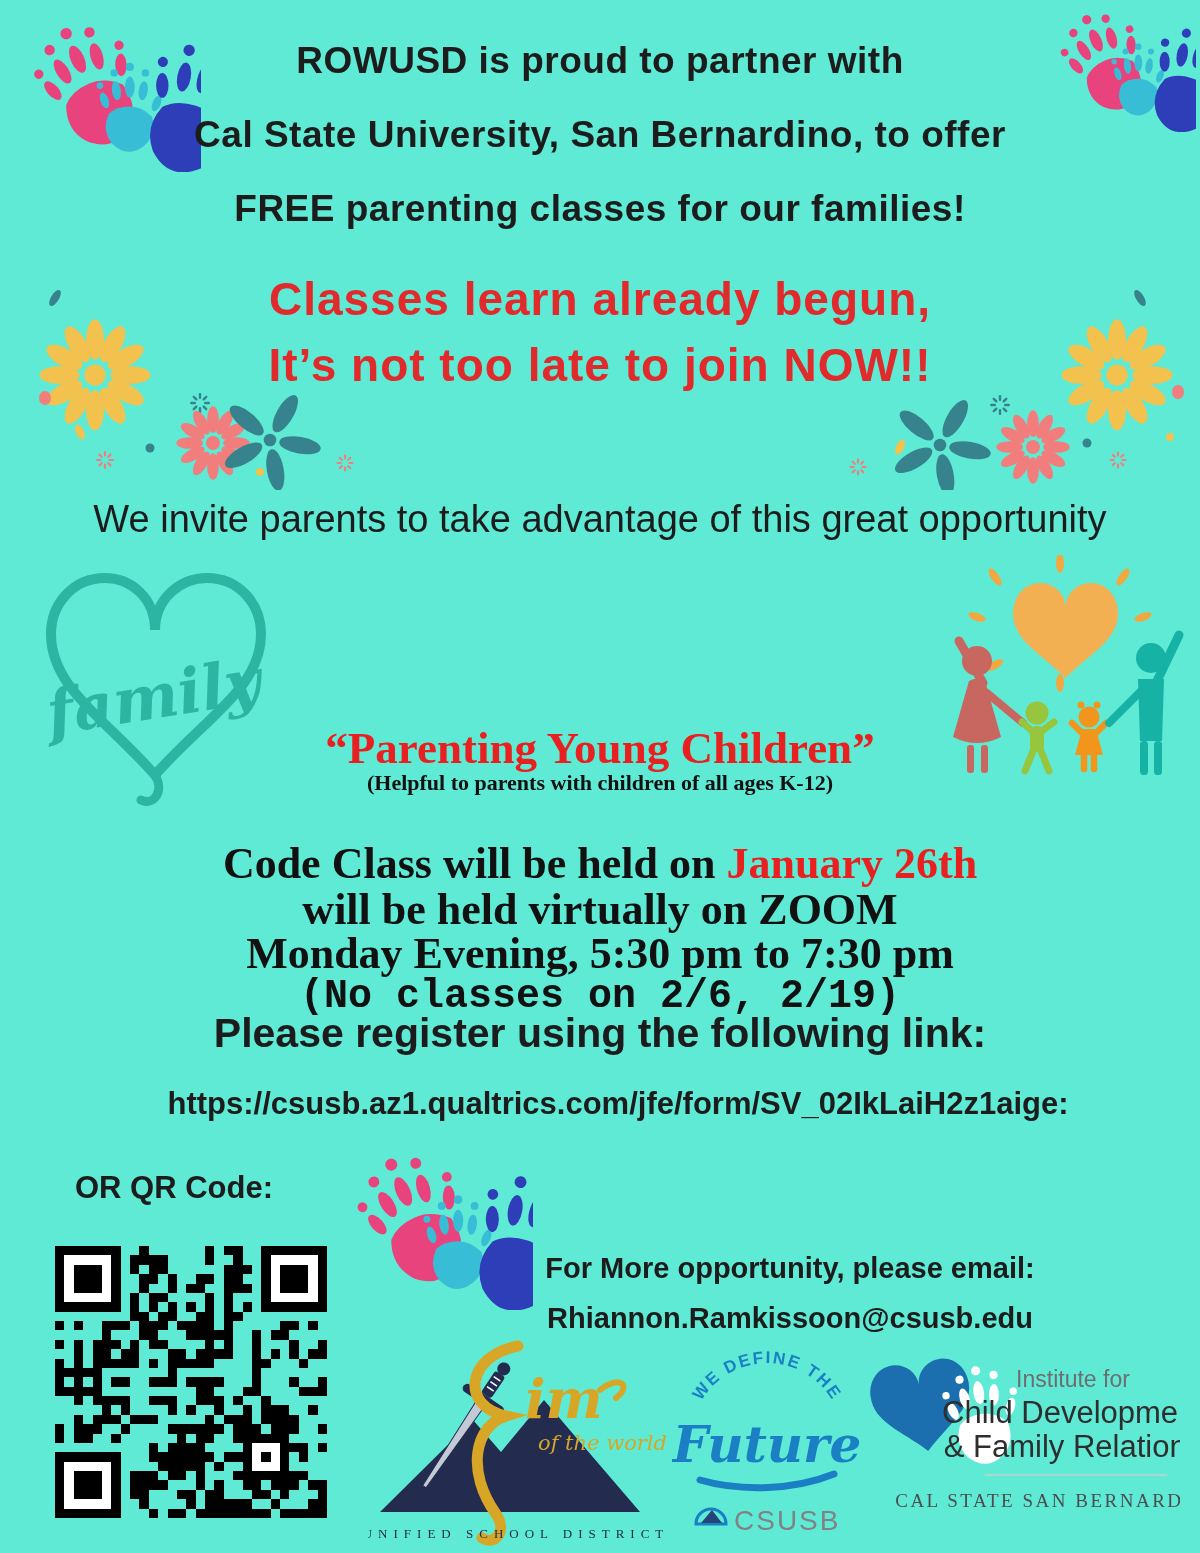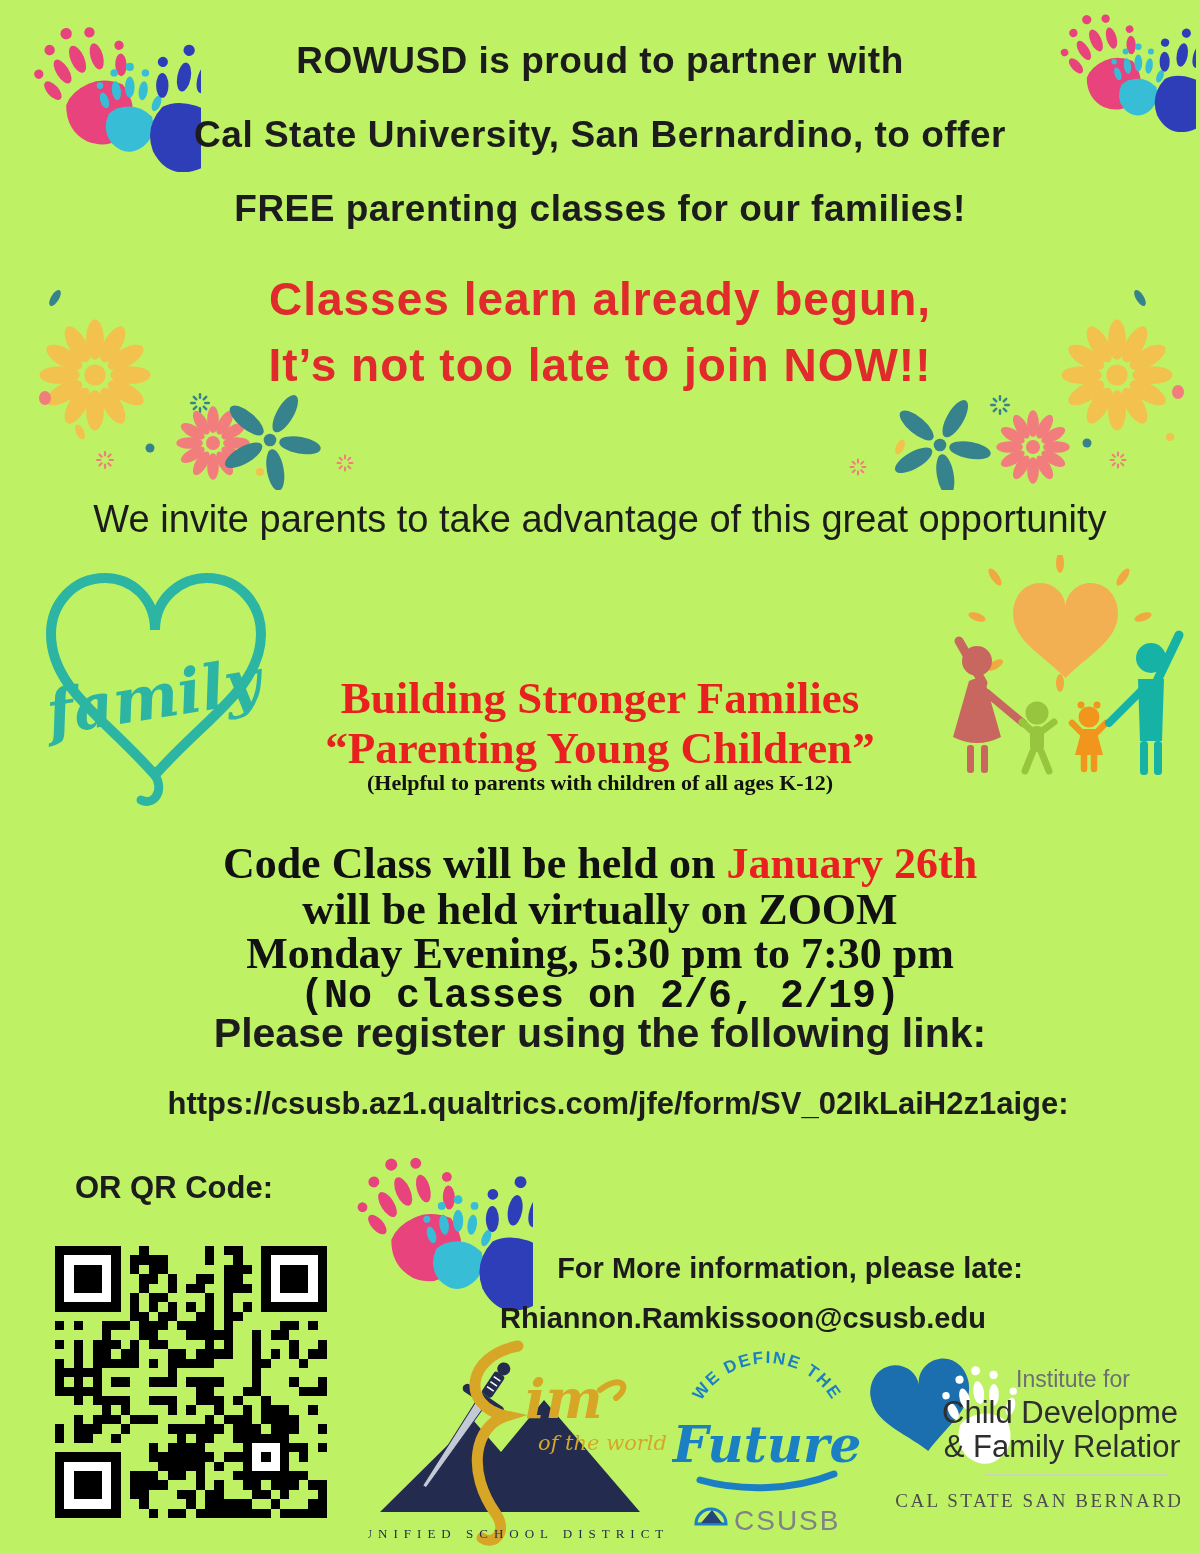--- a/index.html
+++ b/index.html
@@ -1,16 +1,16 @@
 <!DOCTYPE html>
 <html><head>
 <meta charset="utf-8">
 <style>
   html,body{margin:0;padding:0;background:#ffffff;}
-  .page{position:relative;width:1200px;height:1553px;background:#bef264;overflow:hidden;
+  .page{position:relative;width:1200px;height:1553px;background:#5eead4;overflow:hidden;
         font-family:"Liberation Sans",sans-serif;}
   .abs{position:absolute;}
   .ctr{left:0;right:0;text-align:center;}
   .hand-font{font-family:"Liberation Sans",sans-serif;font-weight:bold;color:#1c1c1c;}
   .header-line{font-size:37px;letter-spacing:.5px;}
   .announce{font-size:46px;font-weight:bold;color:#e12a2b;letter-spacing:1px;}
   .invite-line{font-size:38px;font-weight:normal;color:#1c1c1c;}
   .serif-red{font-family:"Liberation Serif",serif;font-weight:bold;color:#e8201f;font-size:45px;}
   .serif-blk{font-family:"Liberation Serif",serif;font-weight:bold;color:#111;}
   .sched{font-size:44px;}
@@ -174,21 +174,20 @@
     <g fill="#17b2a6" stroke="#17b2a6">
       <circle cx="226" cy="103" r="15" stroke="none"></circle>
       <path d="M232,126 L254,80" fill="none" stroke-width="9" stroke-linecap="round"></path>
       <path d="M213,124 L239,124 L237,186 L215,186 Z" stroke="none"></path>
       <path d="M216,136 L184,168" fill="none" stroke-width="8" stroke-linecap="round"></path>
       <rect x="215" y="186" width="8" height="34" rx="3.5" stroke="none"></rect>
       <rect x="229" y="186" width="8" height="34" rx="3.5" stroke="none"></rect>
     </g>
   </svg>
 
-  <div class="abs ctr serif-red" style="top:672px">Building Stronger Families</div>
   <div class="abs ctr serif-red" style="top:722px">“Parenting Young Children”</div>
   <div class="abs ctr serif-blk" style="top:770px;font-size:22px">(Helpful to parents with children of all ages K-12)</div>
 
   <div class="abs ctr serif-blk sched" style="top:838px">
     <span>Code Class will be held on </span><span style="color:#e8201f">January 26th</span>
   </div>
   <div class="abs ctr serif-blk sched" style="top:884px">will be held virtually on ZOOM</div>
   <div class="abs ctr serif-blk sched" style="top:928px">Monday Evening, 5:30 pm to 7:30 pm</div>
   <div class="abs ctr serif-blk sched-sm" style="top:974px">(No classes on 2/6, 2/19)</div>
   <div class="abs ctr hand-font" style="top:1010px;font-size:41px">Please register using the following link:</div>
@@ -526,22 +525,22 @@
         <rect x="22" y="22" width="1" height="1" fill="#000"></rect>
       </g>
   </svg>
 
   <svg class="abs" style="left:328px;top:1142px;width:205px;height:168px" viewBox="0 0 210 170">
     <use href="#hand" fill="#e8437d" transform="translate(2,18) rotate(-24,50,90) scale(0.92)"></use>
     <use href="#hand" fill="#38bdd6" transform="translate(64,46) scale(0.66)"></use>
     <use href="#hand" fill="#2e3eb8" transform="translate(100,0) rotate(18,50,90)"></use>
   </svg>
 
-  <div class="abs hand-font contact-line" style="left:500px;top:1252px;width:580px;text-align:center">For More information, please  late:</div>
-  <div class="abs hand-font contact-line" style="left:500px;top:1302px;width:580px;">Rhiannon.Ramkissoon@csusb.edu</div>
+  <div class="abs hand-font contact-line" style="left:500px;top:1252px;width:580px;text-align:center">For More opportunity, please  email:</div>
+  <div class="abs hand-font contact-line" style="left:500px;top:1302px;width:580px;text-align:center">Rhiannon.Ramkissoon@csusb.edu</div>
 
   <svg class="abs" style="left:368px;top:1332px;width:300px;height:220px" viewBox="0 0 300 220">
     <polygon points="12,180 105,88 133,120 176,68 272,180" fill="#232c4e"></polygon>
     <g transform="rotate(34 100 90)">
       <circle cx="100" cy="26" r="6.5" fill="#232c4e"></circle>
       <rect x="94" y="32" width="12" height="26" rx="3" fill="#232c4e"></rect>
       <path d="M96,38 L104,38 M96,44 L104,44 M96,50 L104,50" stroke="#ffffff" stroke-width="1.6"></path>
       <rect x="76" y="58" width="48" height="9" rx="4.5" fill="#232c4e"></rect>
       <polygon points="95,67 105,67 102,168 98,168" fill="#c3cad6" stroke="#232c4e" stroke-width="1"></polygon>
     </g>

